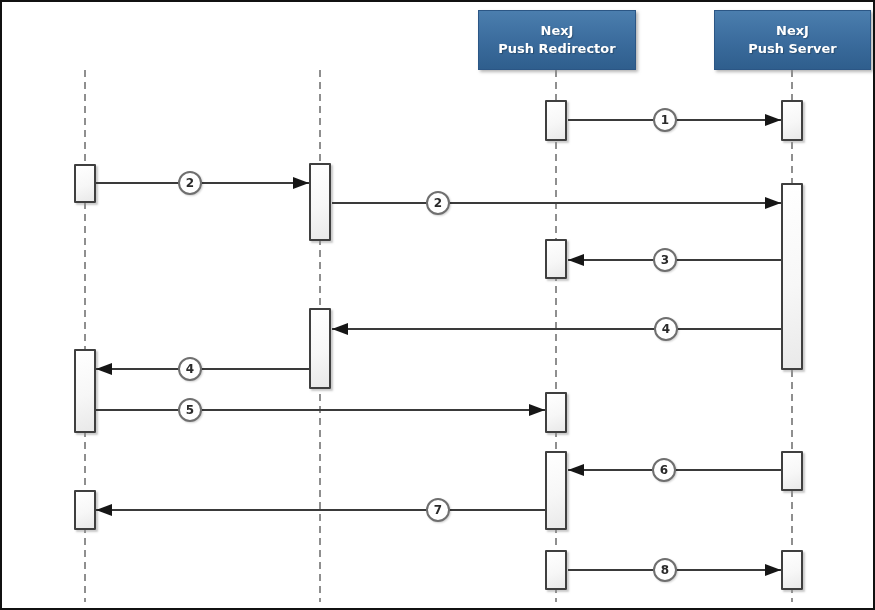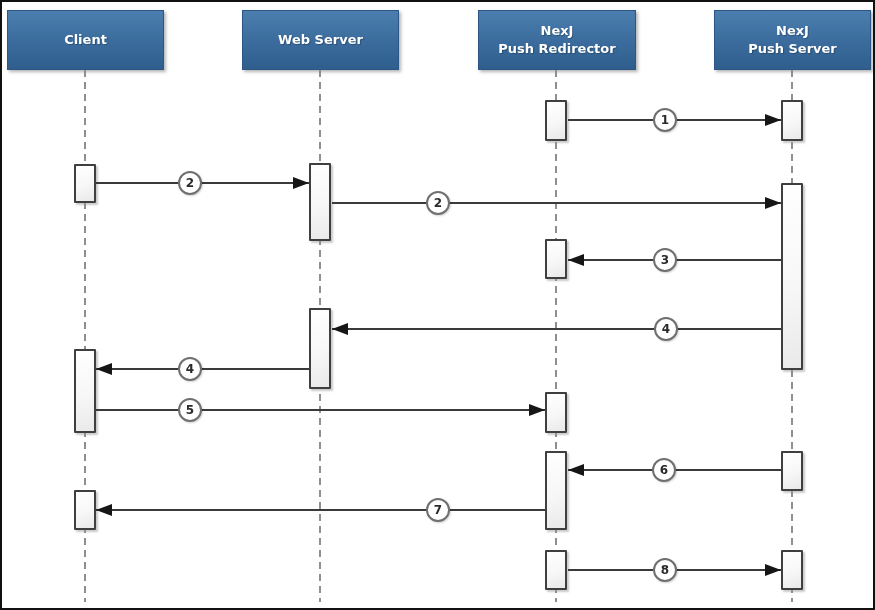--- a/index.html
+++ b/index.html
@@ -38,22 +38,20 @@
     position:absolute;width:24px;height:24px;border-radius:50%;
     background:#fff;border:2px solid #6f6f6f;box-sizing:border-box;
     font-size:12px;font-weight:bold;color:#2a2a2a;text-align:center;line-height:20px;
     box-shadow:1px 1px 2px rgba(0,0,0,.18);z-index:4;
   }
 </style>
 </head>
 <body>
 
 <div id="stage">
-  <div class="participant-header ph-0">Client</div>
-  <div class="participant-header ph-1">Web Server</div>
   <div class="participant-header ph-2">NexJ
 Push Redirector</div>
   <div class="participant-header ph-3">NexJ
 Push Server</div>
 
   <div class="lifeline ll-0"></div>
   <div class="lifeline ll-1"></div>
   <div class="lifeline ll-2"></div>
   <div class="lifeline ll-3"></div>
 <div class="activation" style="left: 543px; top: 98px; height: 41px;"></div>

